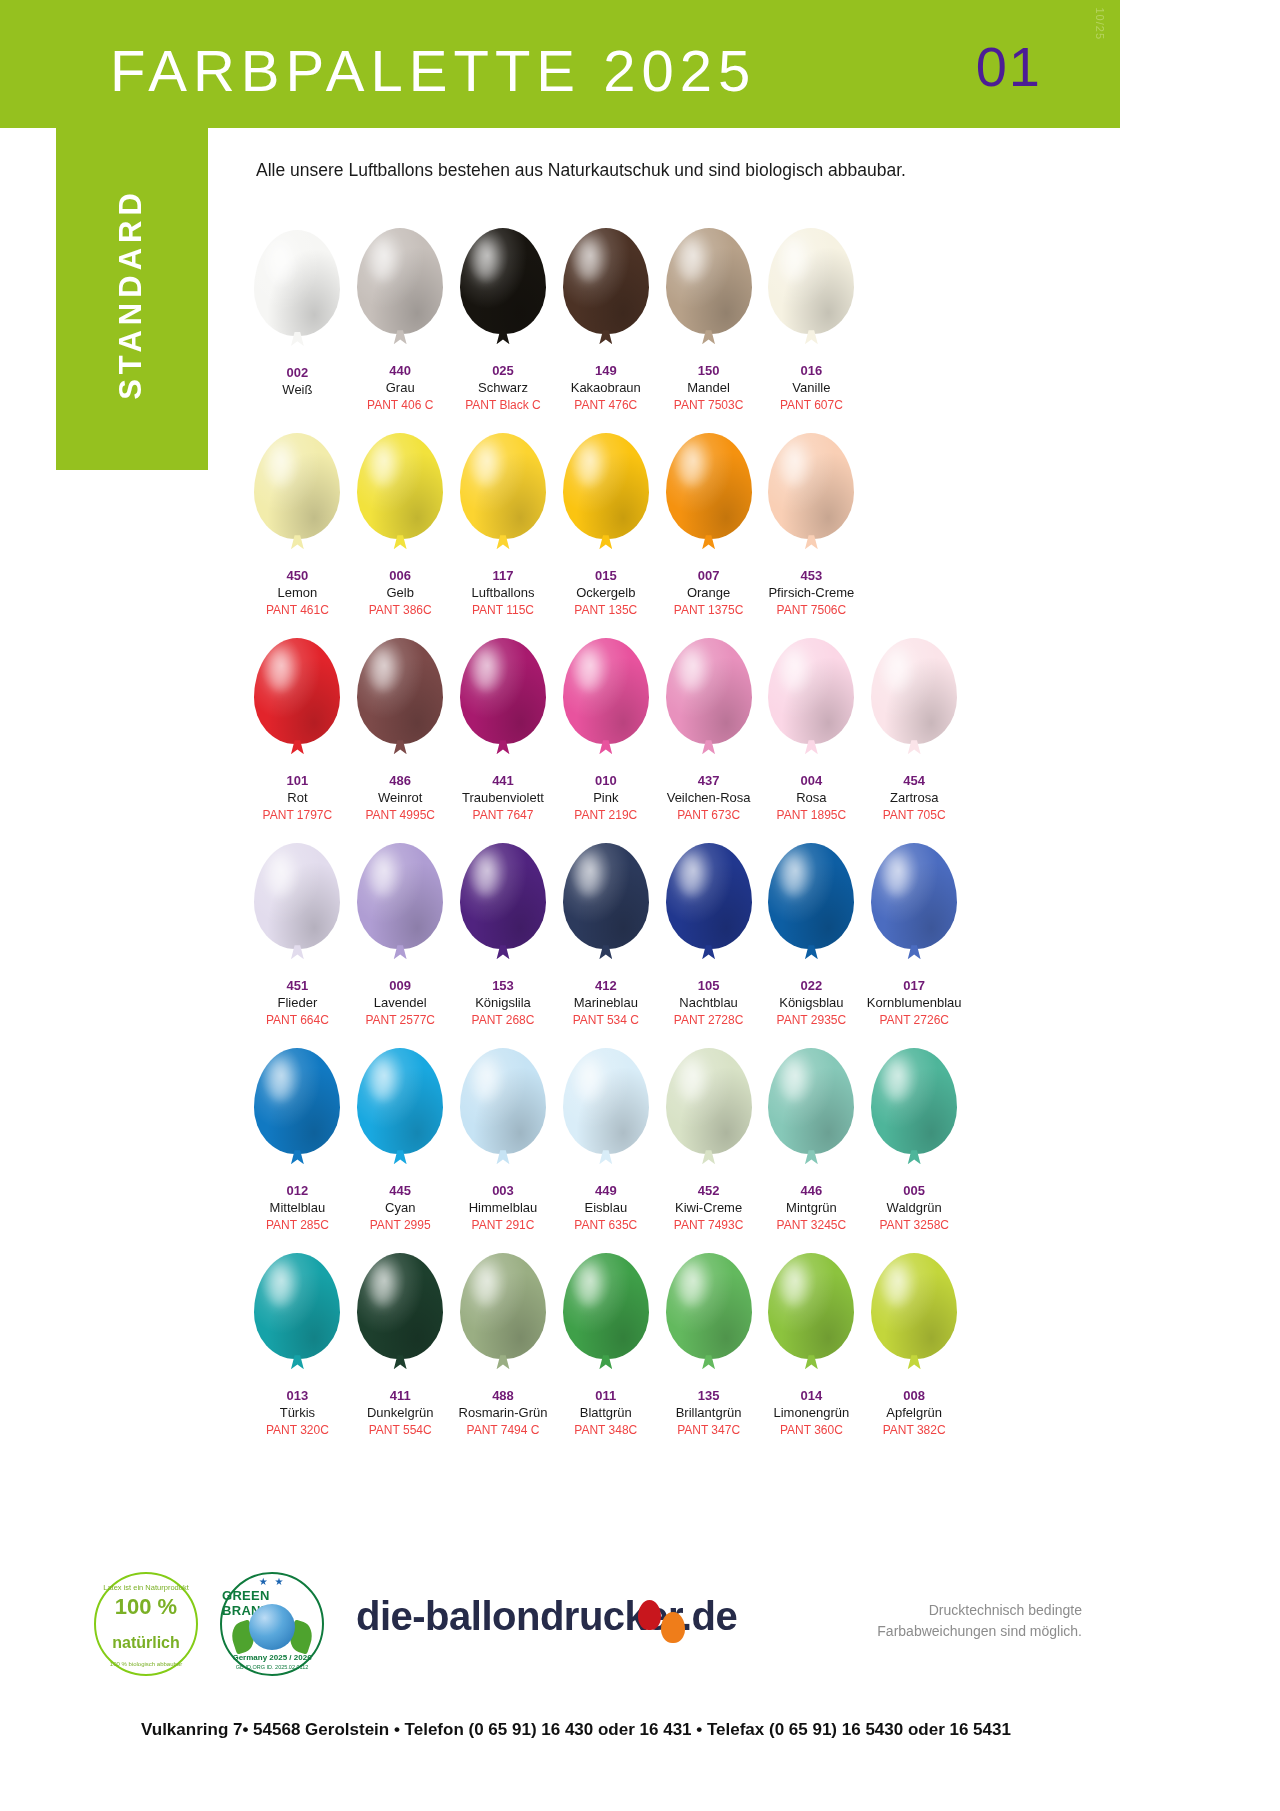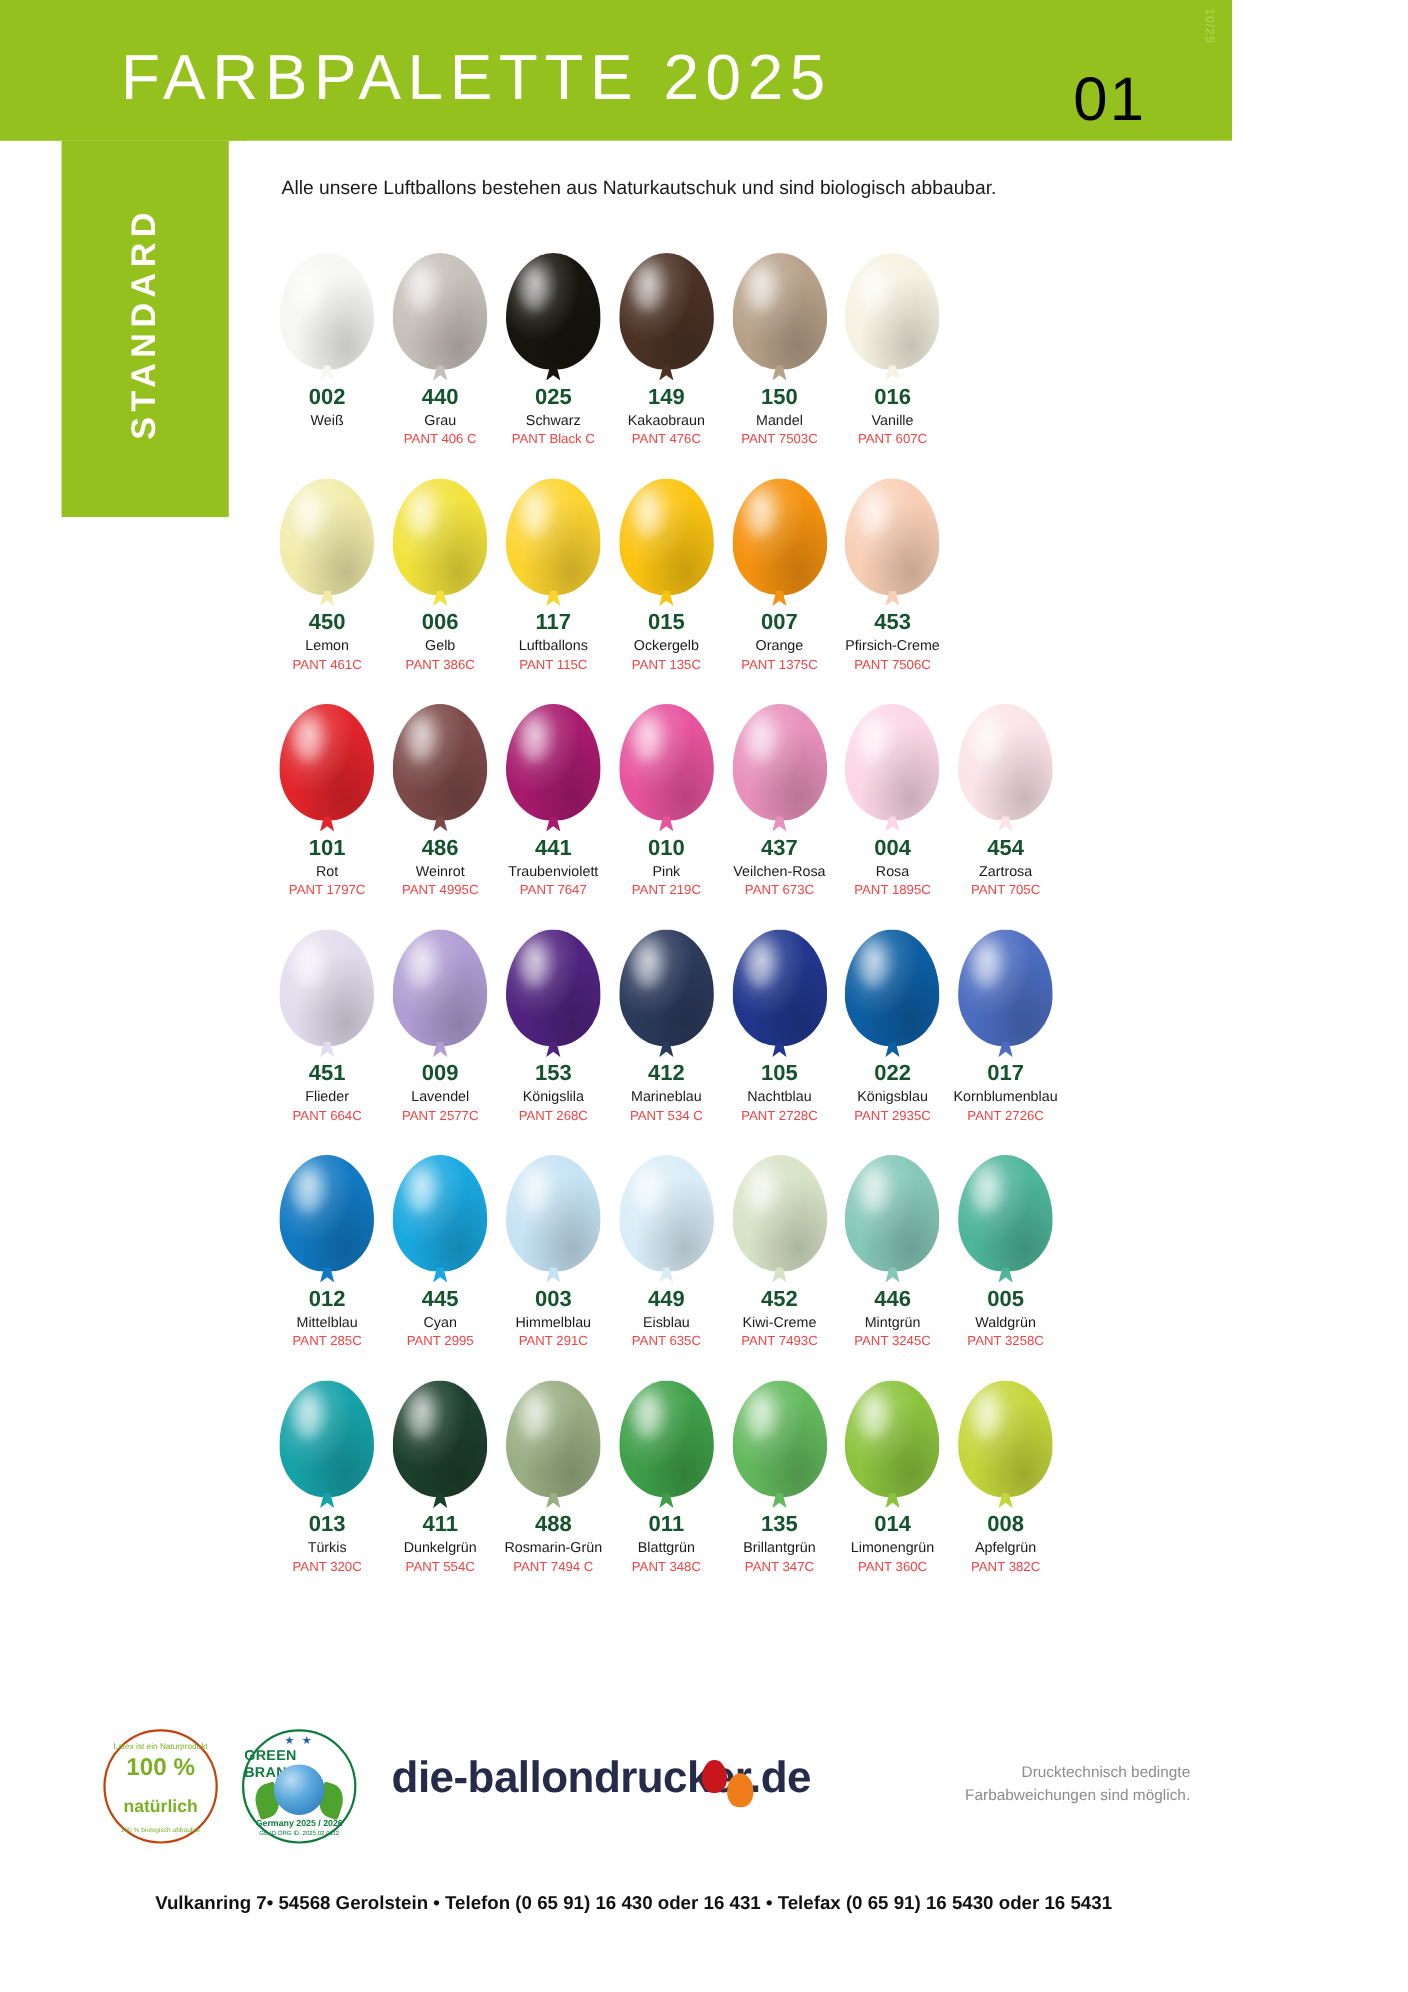--- a/index.html
+++ b/index.html
@@ -34,24 +34,23 @@
     color: #ffffff;
     font-weight: 300;
     font-family: "Liberation Sans", sans-serif;
     white-space: nowrap;
   }
   .header-pageno {
     position: absolute;
     right: 78px;
     top: 34px;
     font-size: 56px;
-    color: #000000;
+    color: #4c1d95;
     font-weight: 300;
     letter-spacing: 2px;
-    margin-top: 23px;
   }
   .header-code {
     position: absolute;
     right: 14px;
     top: 40px;
     font-size: 11px;
     color: #b6d45f;
     transform: rotate(90deg);
     transform-origin: right top;
     white-space: nowrap;
@@ -145,23 +144,23 @@
     position: absolute;
     left: 16%;
     top: 10%;
     width: 26%;
     height: 40%;
     border-radius: 50%;
     background: rgba(255,255,255,0.42);
     filter: blur(6px);
   }
   .lbl-num {
-    margin-top: 14px;
-    font-size: 20px;
-    color: #14532d;
+    margin-top: 30px;
+    font-size: 13px;
+    color: #701a75;
     font-weight: 600;
     line-height: 1.15;
   }
   .lbl-name {
     font-size: 13px;
     color: #1a1a1a;
     line-height: 1.35;
     white-space: nowrap;
   }
   .lbl-pant {
@@ -191,21 +190,21 @@
     width: 104px;
     height: 104px;
     border-radius: 50%;
     position: relative;
     display: flex;
     flex-direction: column;
     align-items: center;
     justify-content: center;
   }
   .seal-natur {
-    border: 2px solid #c2410c;
+    border: 2px solid #84cc16;
     gap: 16px;
   }
   .seal-natur .big {
     font-size: 22px; font-weight: bold; color: #7bb026; line-height: 1;
   }
   .seal-natur .sub {
     font-size: 16px; font-weight: bold; color: #7bb026; line-height: 1.1;
   }
   .seal-natur .arc-top {
     position: absolute; top: 9px; font-size: 7.5px; color: #7bb026; white-space: nowrap;

